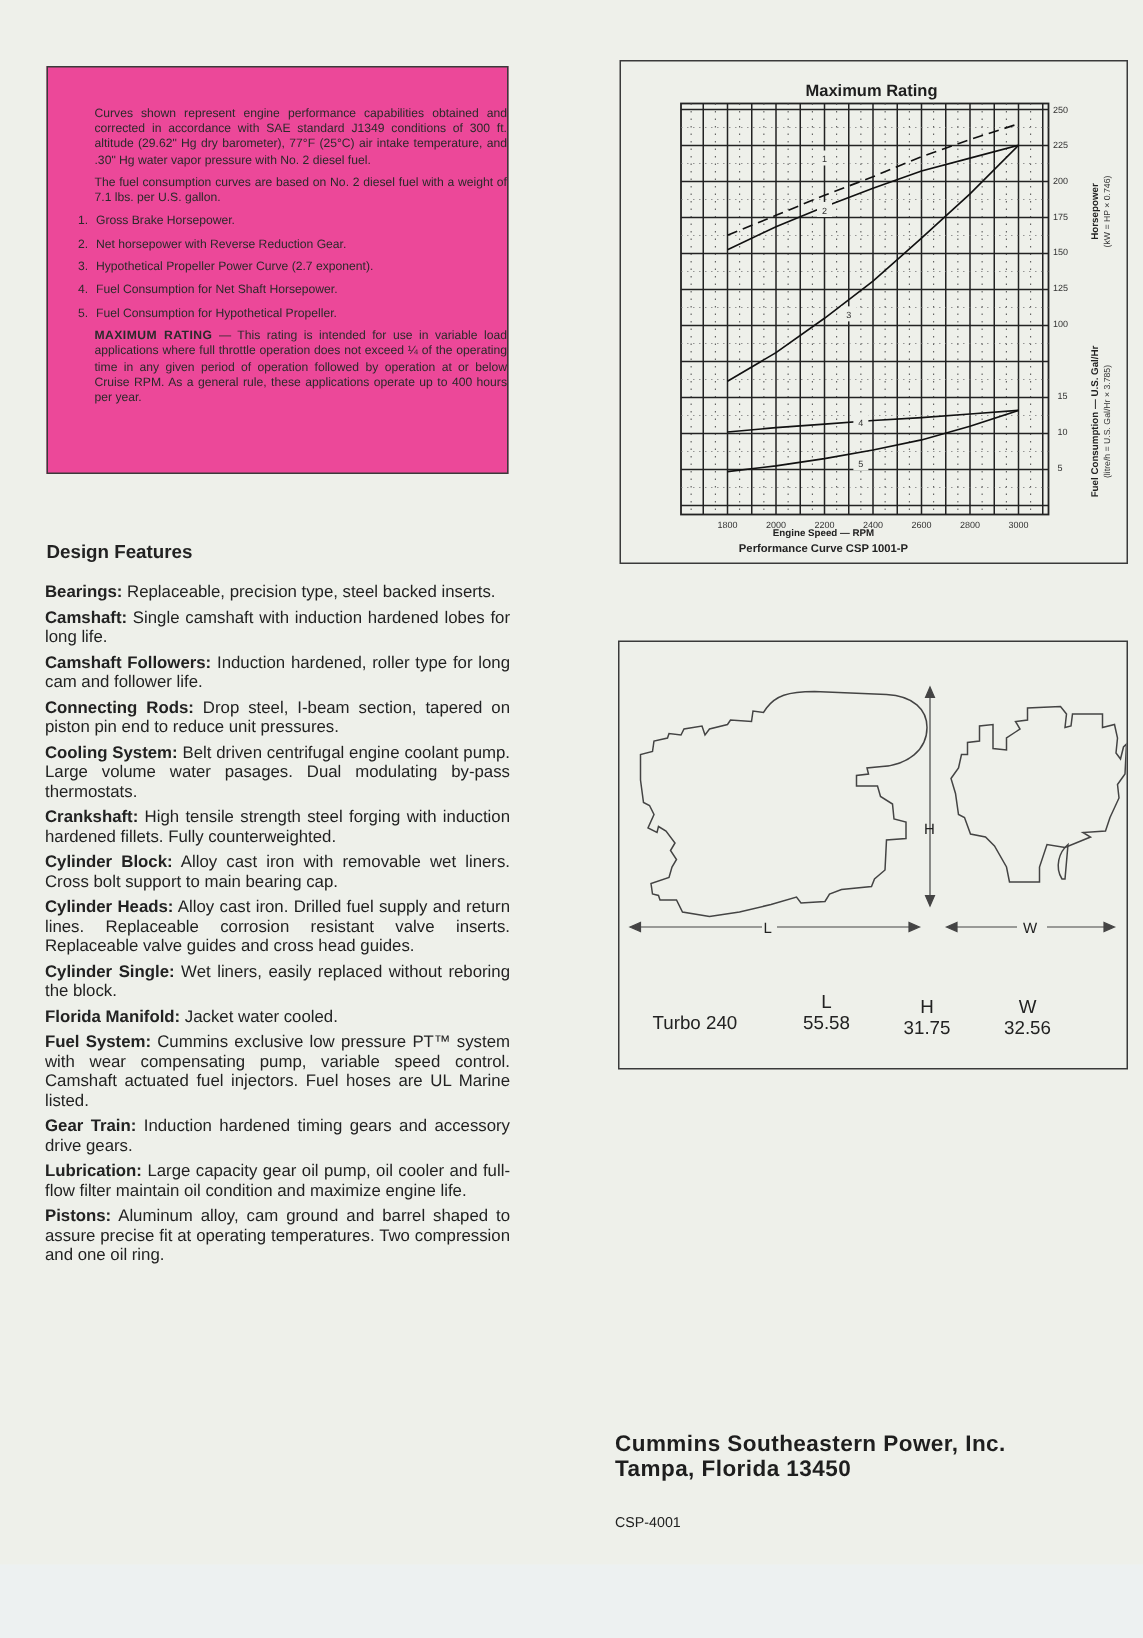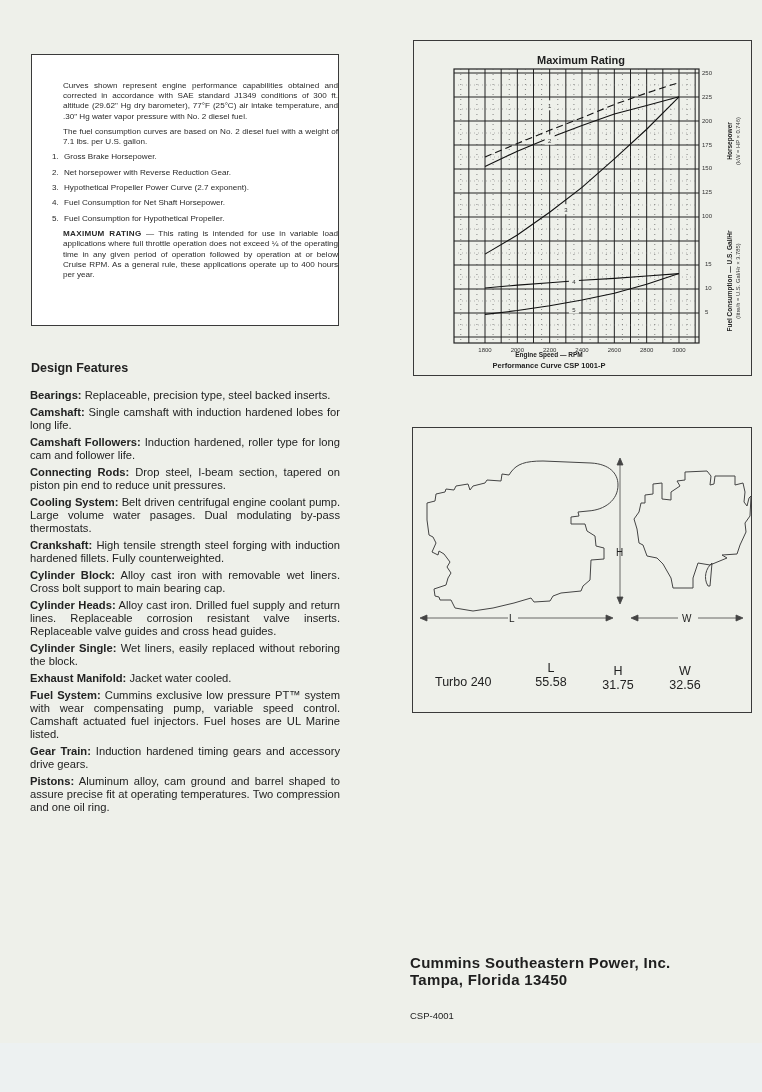--- a/index.html
+++ b/index.html
@@ -3,22 +3,22 @@
 <meta charset="utf-8">
 <style>
   html, body { margin:0; padding:0; }
   body {
     width:762px; height:1092px; position:relative; overflow:hidden;
     background:#eef0ea;
     font-family:"Liberation Sans", sans-serif; color:#1e1e1e;
   }
   .page-bottom { position:absolute; left:0; top:1043px; width:762px; height:49px; background:#edf1f1; }
   .notes-box {
-    position:absolute; left:31px; top:54px; width:306px; height:270px;
-    border:1.5px solid #3a3a3a; background:#ffffff; padding:0;
+    position:absolute; left:31px; top:44px; width:306px; height:270px;
+    border:1.5px solid #3a3a3a; background:#ec4899; padding:0;
   }
   .notes-inner { position:absolute; left:31px; top:26px; width:275px; font-size:8.1px; line-height:10.2px; color:#2a2a2a; }
   .notes-inner p { margin:0 0 5px 0; text-align:justify; }
   .notes-list { list-style:none; margin:0; padding:0; position:relative; left:-11px; }
   .notes-list li { margin:0 0 5.2px 0; }
   .notes-list .num { display:inline-block; width:12px; }
   .max-rating { text-align:justify; }
   .max-rating b { font-weight:bold; letter-spacing:0.3px; }
 
   .chart-box { position:absolute; left:413px; top:40px; width:337px; height:334px; border:1.5px solid #3a3a3a; background:#eef0ea; }
@@ -173,23 +173,24 @@
 <div class="features" id="features">
     <p><b>Bearings:</b><span> Replaceable, precision type, steel backed inserts.</span></p>
     <p><b>Camshaft:</b><span> Single camshaft with induction hardened lobes for long life.</span></p>
     <p><b>Camshaft Followers:</b><span> Induction hardened, roller type for long cam and follower life.</span></p>
     <p><b>Connecting Rods:</b><span> Drop steel, I-beam section, tapered on piston pin end to reduce unit pressures.</span></p>
     <p><b>Cooling System:</b><span> Belt driven centrifugal engine coolant pump. Large volume water pasages. Dual modulating by-pass thermostats.</span></p>
     <p><b>Crankshaft:</b><span> High tensile strength steel forging with induction hardened fillets. Fully counterweighted.</span></p>
     <p><b>Cylinder Block:</b><span> Alloy cast iron with removable wet liners. Cross bolt support to main bearing cap.</span></p>
     <p><b>Cylinder Heads:</b><span> Alloy cast iron. Drilled fuel supply and return lines. Replaceable corrosion resistant valve inserts. Replaceable valve guides and cross head guides.</span></p>
     <p><b>Cylinder Single:</b><span> Wet liners, easily replaced without reboring the block.</span></p>
-    <p><b>Exhaust Manifold:</b><span> Jacket water cooled.</span></p>
+    <p><b>Florida Manifold:</b><span> Jacket water cooled.</span></p>
     <p><b>Fuel System:</b><span> Cummins exclusive low pressure PT™ system with wear compensating pump, variable speed control. Camshaft actuated fuel injectors. Fuel hoses are UL Marine listed.</span></p>
     <p><b>Gear Train:</b><span> Induction hardened timing gears and accessory drive gears.</span></p>
+    <p><b>Lubrication:</b><span> Large capacity gear oil pump, oil cooler and full-flow filter maintain oil condition and maximize engine life.</span></p>
     <p><b>Pistons:</b><span> Aluminum alloy, cam ground and barrel shaped to assure precise fit at operating temperatures. Two compression and one oil ring.</span></p>
   </div>
 
 <div class="dim-box">
   <svg width="338" height="284">
     <g fill="none" stroke="#444" stroke-width="1">
       <path d="M14,92 L14,75 L22,73 L23,66 L32,64 L33,61 L41,62 L43,58 L55,56 L57,62 L60,58 L72,55 L74,52 L88,53 L89,46 L96,47 L98,44 C104,36 112,33 130,33 L178,35 C196,36 205,45 205,57 C205,72 192,82 175,83 L165,84 L166,88 L158,89 L158,96 L172,96 L174,103 L182,108 L183,118 L191,120 L191,131 L178,132 L177,152 L170,158 L168,163 L148,165 L140,168 L137,173 L121,174 L118,170 L101,175 L80,180 L60,183 L42,180 L38,172 L27,172 L26,169 L22,168 L21,161 L33,157 L35,150 L38,145 L34,139 L37,134 L31,126 L26,123 L25,127 L19,124 L23,115 L20,109 L16,107 Z"></path>
       <path d="M226,84 L228,75 L232,75 L232,67 L240,66 L240,56 L249,55 L249,71 L258,72 L258,64 L264,60 L267,58 L264,53 L272,52 L272,44 L294,43 L298,48 L297,57 L301,56 L302,48 L322,48 L322,57 L330,55 L332,64 L331,74 L334,78 L336,70 L338,68 L337,88 L332,95 L333,104 L327,117 L324,126 L309,127 L314,130 L297,137 L285,135 L280,150 L280,160 L260,160 L258,150 L250,136 L244,130 L234,128 L230,117 L226,115 L224,101 L221,91 L226,84 Z"></path>
       <path d="M295,158 C290,150 293,140 299,135 L297,158 Z"></path>
     </g>

